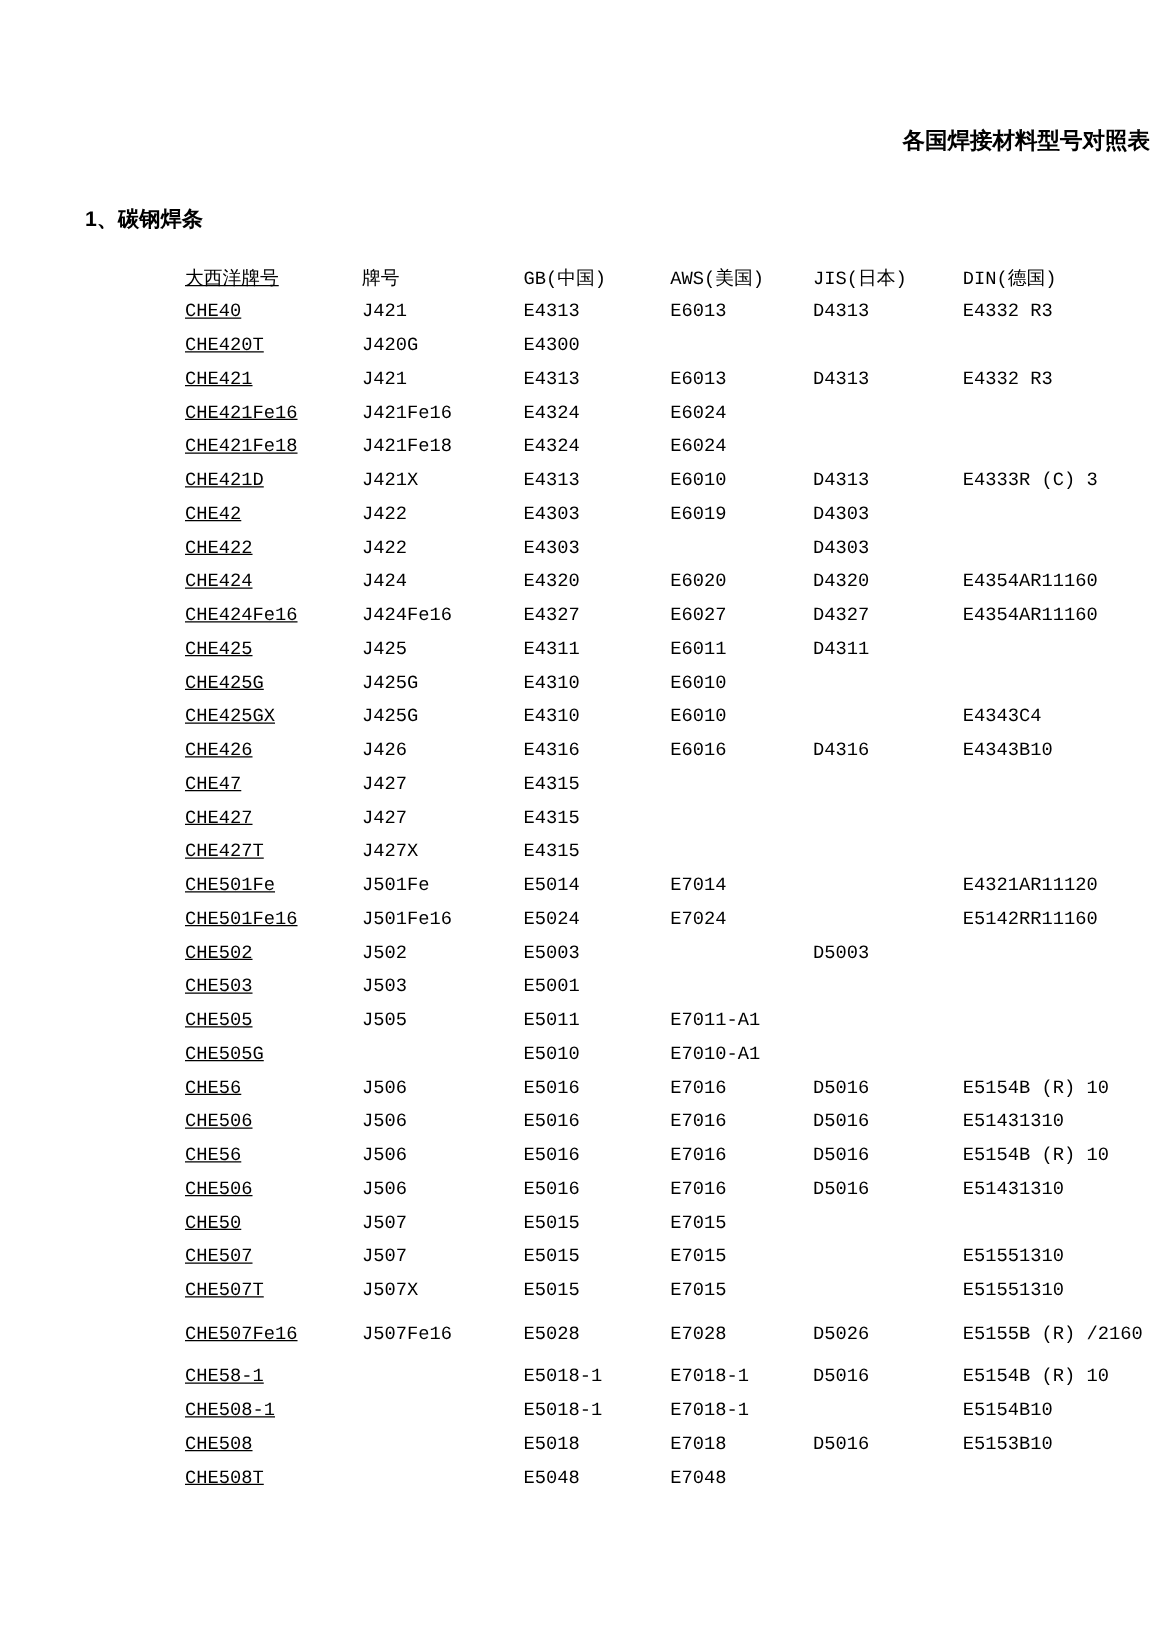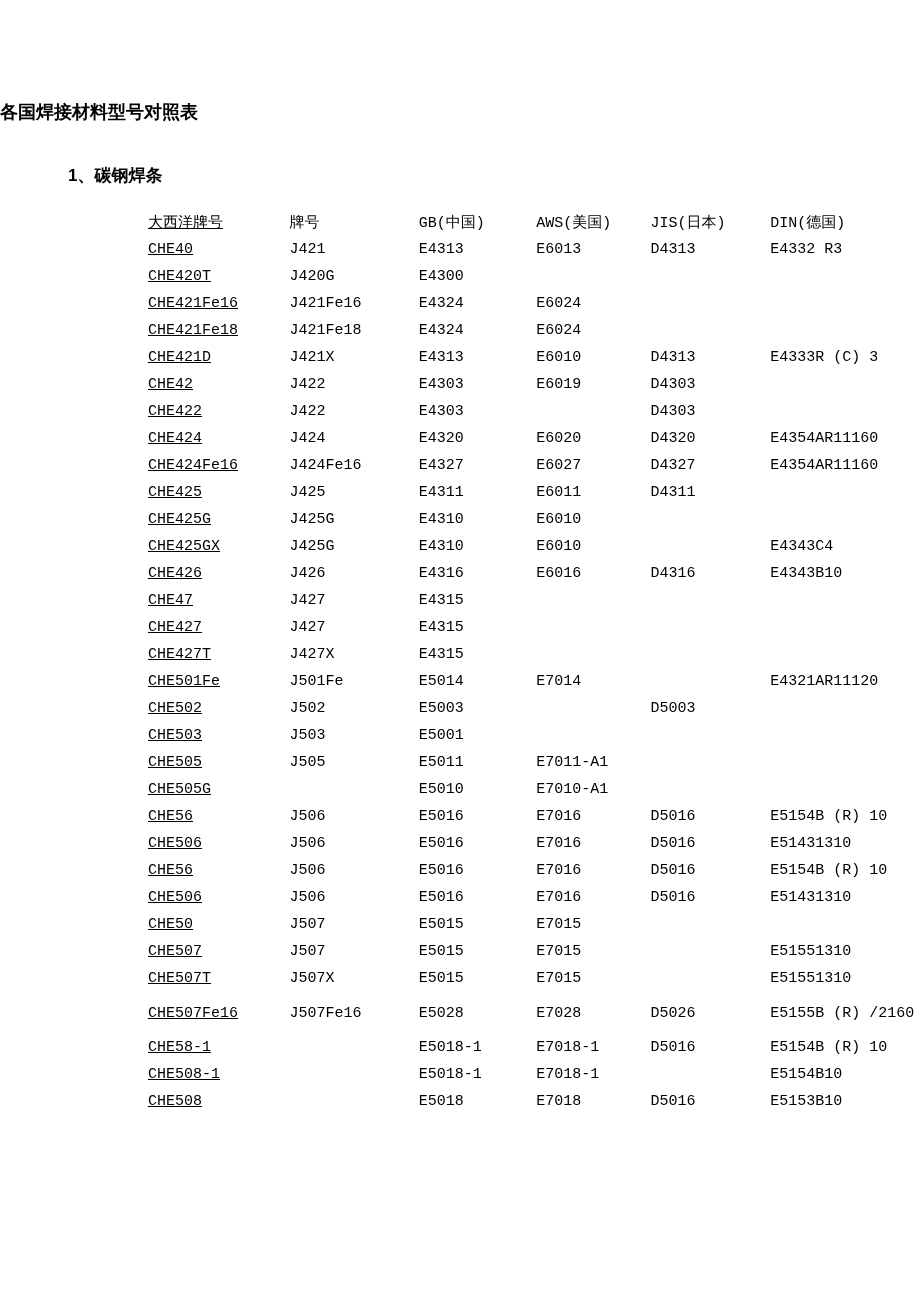--- a/index.html
+++ b/index.html
@@ -5,21 +5,21 @@
     * { box-sizing: border-box; margin: 0; padding: 0; }
     body {
       width: 920px;
       background: #fff;
       font-family: "SimSun", "宋体", serif;
       font-size: 15px;
       color: #000;
       padding: 100px 0 80px 0;
     }
     .page-title {
-      text-align: left;
+      text-align: right;
       font-family: "SimHei", "黑体", sans-serif;
       font-weight: bold;
       font-size: 18px;
       margin-bottom: 40px;
     }
     .section-heading {
       font-family: "SimHei", "黑体", sans-serif;
       font-weight: bold;
       font-size: 17px;
       padding-left: 68px;
@@ -70,20 +70,28 @@
       </tr>
       <tr>
         <td class="c0">CHE420T</td>
         <td class="c1">J420G</td>
         <td class="c2">E4300</td>
         <td class="c3"></td>
         <td class="c4"></td>
         <td class="c5"></td>
       </tr>
       <tr>
+        <td class="c0">CHE421</td>
+        <td class="c1">J421</td>
+        <td class="c2">E4313</td>
+        <td class="c3">E6013</td>
+        <td class="c4">D4313</td>
+        <td class="c5">E4332 R3</td>
+      </tr>
+      <tr>
         <td class="c0">CHE421Fe16</td>
         <td class="c1">J421Fe16</td>
         <td class="c2">E4324</td>
         <td class="c3">E6024</td>
         <td class="c4"></td>
         <td class="c5"></td>
       </tr>
       <tr>
         <td class="c0">CHE421Fe18</td>
         <td class="c1">J421Fe18</td>
@@ -188,20 +196,28 @@
         <td class="c4"></td>
         <td class="c5"></td>
       </tr>
       <tr>
         <td class="c0">CHE501Fe</td>
         <td class="c1">J501Fe</td>
         <td class="c2">E5014</td>
         <td class="c3">E7014</td>
         <td class="c4"></td>
         <td class="c5">E4321AR11120</td>
+      </tr>
+      <tr>
+        <td class="c0">CHE501Fe16</td>
+        <td class="c1">J501Fe16</td>
+        <td class="c2">E5024</td>
+        <td class="c3">E7024</td>
+        <td class="c4"></td>
+        <td class="c5">E5142RR11160</td>
       </tr>
       <tr>
         <td class="c0">CHE502</td>
         <td class="c1">J502</td>
         <td class="c2">E5003</td>
         <td class="c3"></td>
         <td class="c4">D5003</td>
         <td class="c5"></td>
       </tr>
       <tr>
@@ -309,14 +325,22 @@
         <td class="c5">E5154B10</td>
       </tr>
       <tr>
         <td class="c0">CHE508</td>
         <td class="c1"></td>
         <td class="c2">E5018</td>
         <td class="c3">E7018</td>
         <td class="c4">D5016</td>
         <td class="c5">E5153B10</td>
       </tr>
+      <tr>
+        <td class="c0">CHE508T</td>
+        <td class="c1"></td>
+        <td class="c2">E5048</td>
+        <td class="c3">E7048</td>
+        <td class="c4"></td>
+        <td class="c5"></td>
+      </tr>
     </tbody>
 </table>
 
 </body></html>

